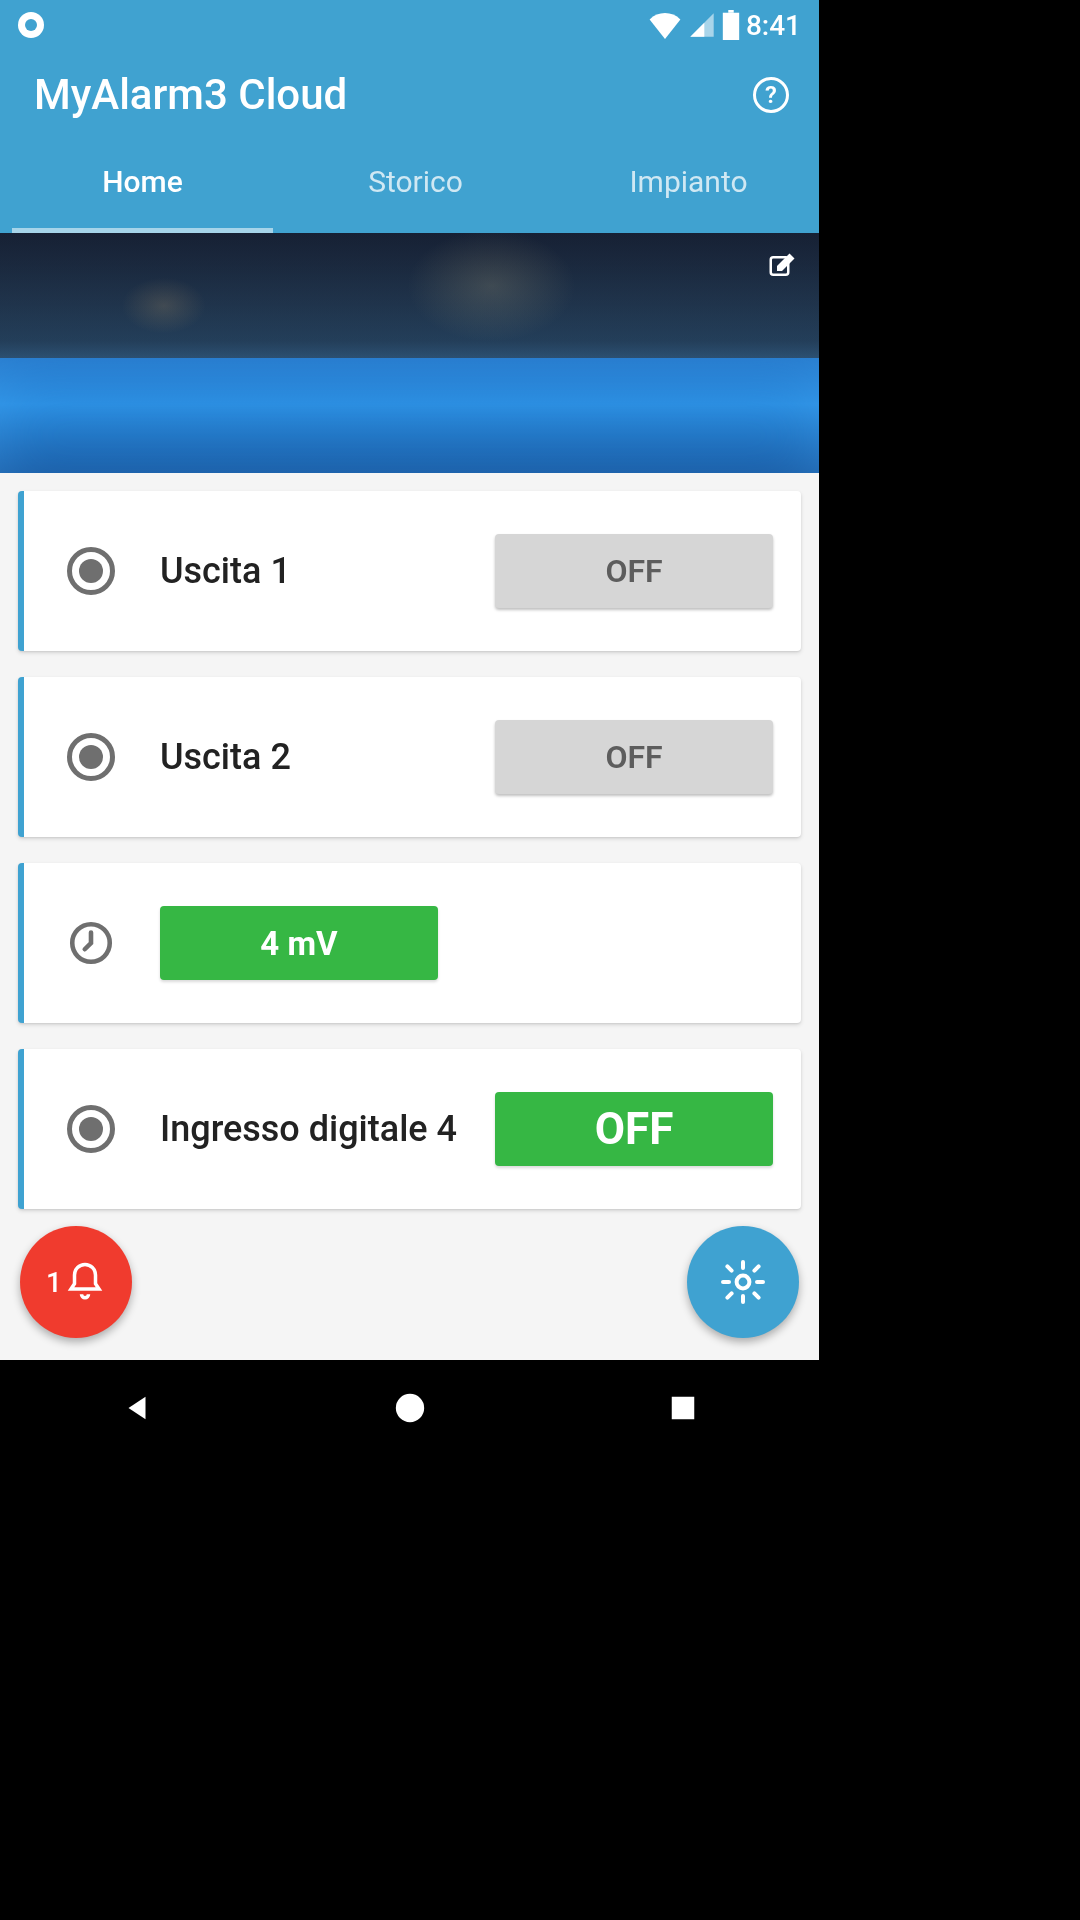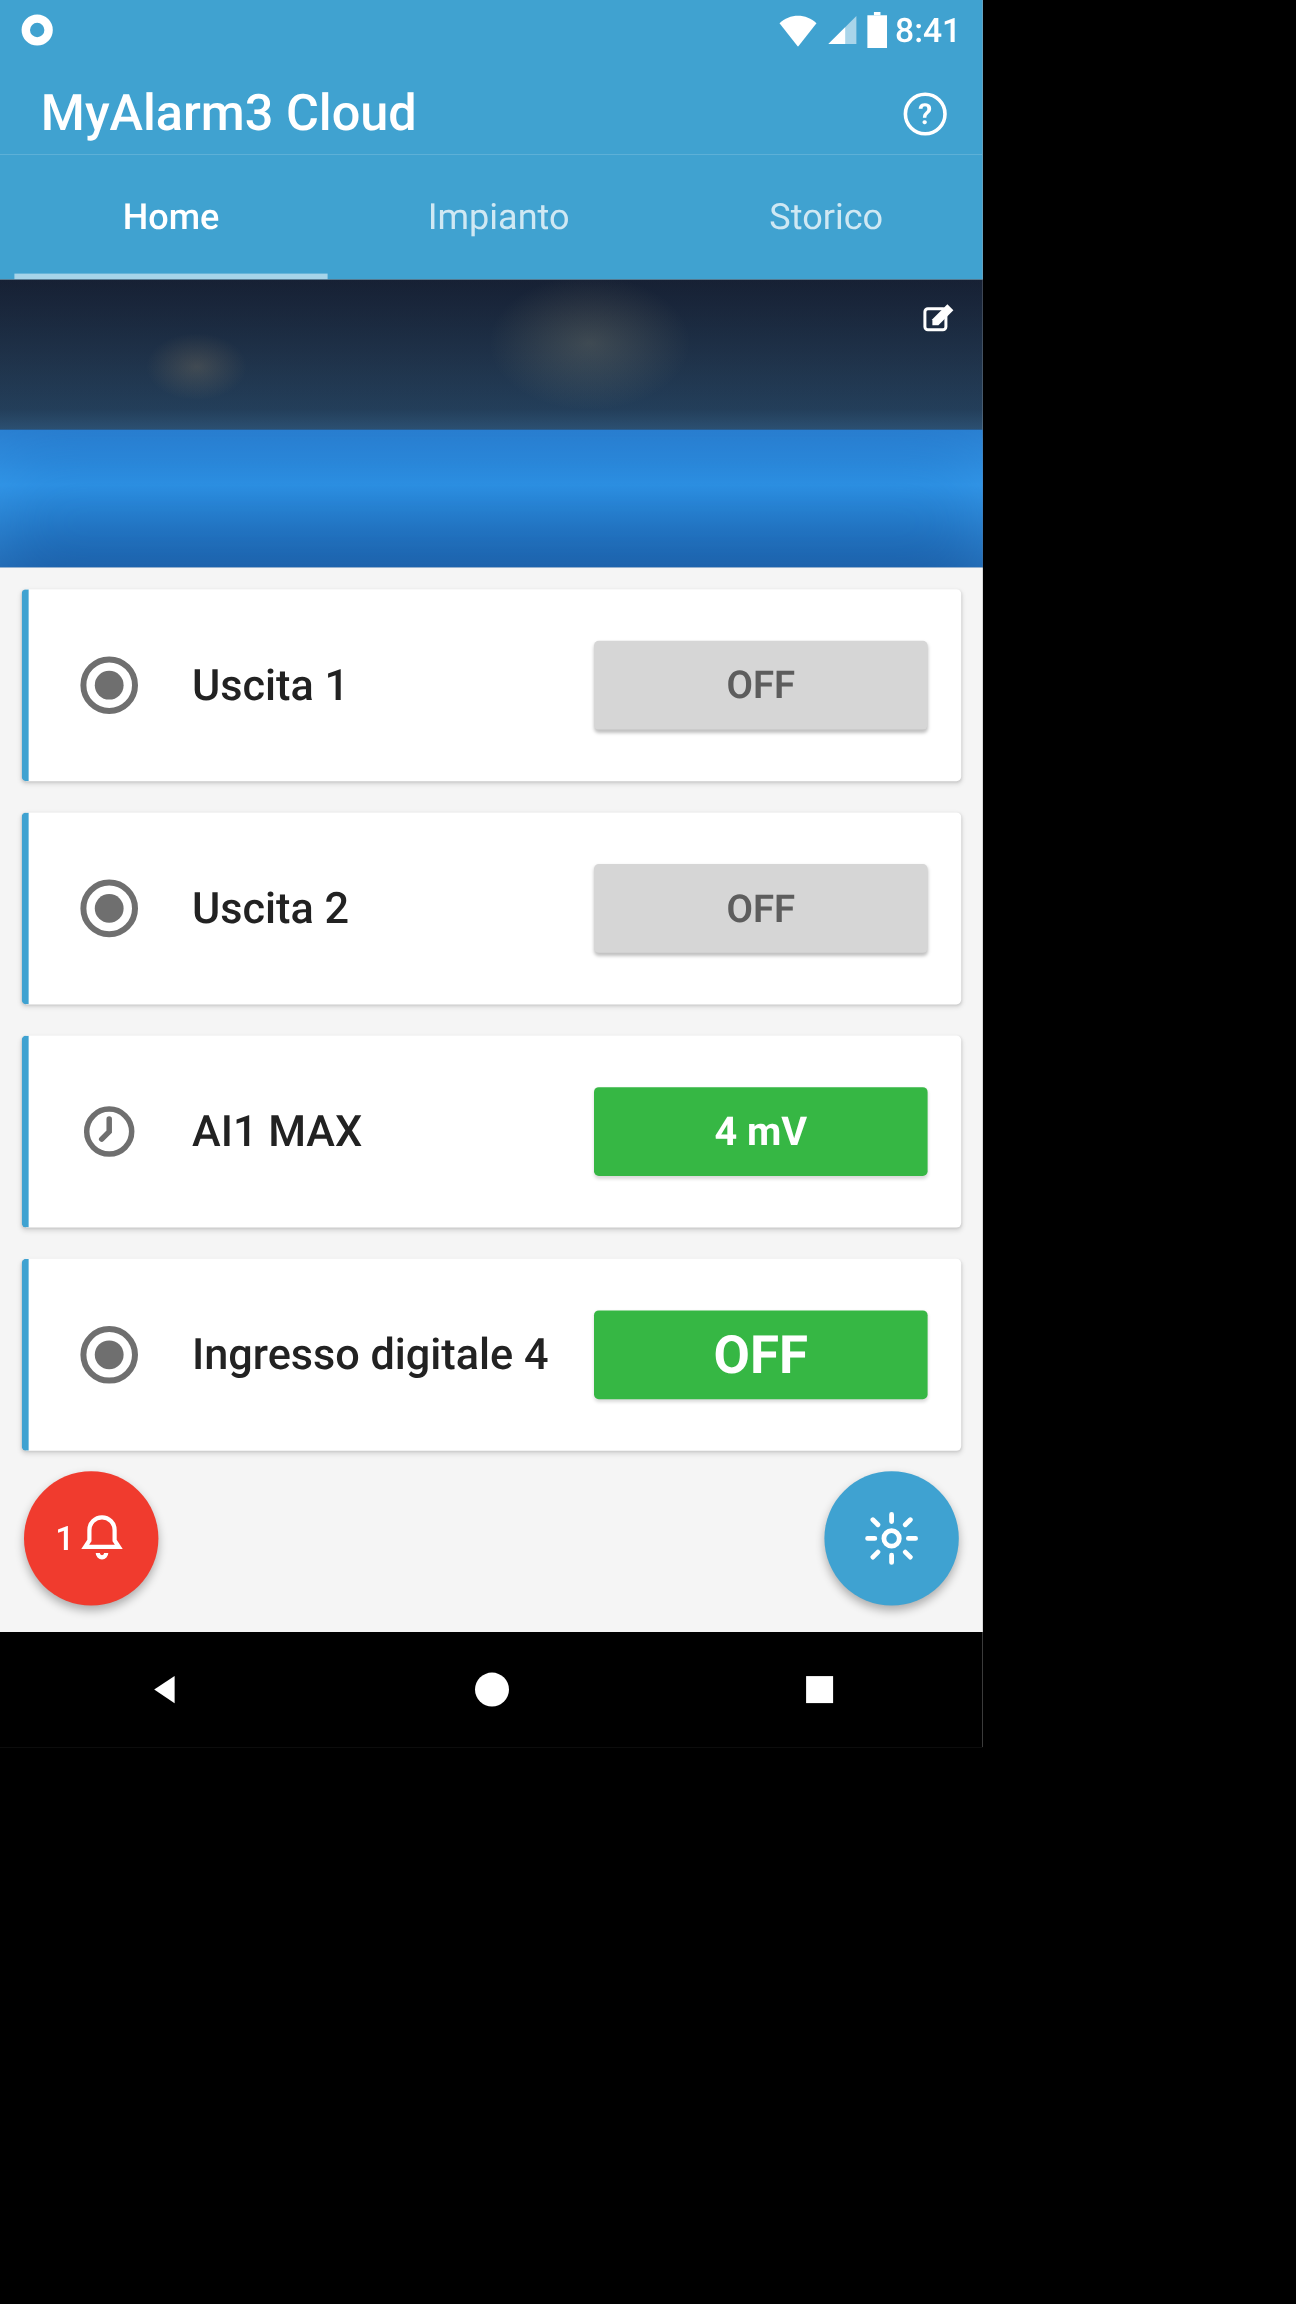--- a/index.html
+++ b/index.html
@@ -89,24 +89,24 @@
   <div class="app-bar">
     <div class="app-title">MyAlarm3 Cloud</div>
     <div class="help-icon">?</div>
   </div>
 
   <div class="tabs">
     <div class="tab active">
         <span>Home</span>
       </div>
     <div class="tab">
-        <span>Impianto</span>
+        <span>Storico</span>
       </div>
     <div class="tab">
-        <span>Storico</span>
+        <span>Impianto</span>
       </div>
   </div>
 
   <div class="hero">
     <div class="edit-icon">
       <svg width="30" height="30" viewBox="0 0 24 24" fill="none" stroke="#fff" stroke-width="2">
           <rect x="3" y="5" width="14" height="14" rx="2"></rect>
           <path d="M18 2 L22 6 L12 16 L8 16 L8 12 Z" fill="#fff" stroke="none"></path>
         </svg>
     </div>
@@ -134,21 +134,20 @@
       <div class="card-value val-off">OFF</div>
     </div>
 
     <div class="card">
       <div class="card-icon">
         <svg width="50" height="50" viewBox="0 0 24 24" fill="none" stroke="#6f6f6f" stroke-width="2.2">
             <circle cx="12" cy="12" r="9"></circle>
             <path d="M12 7 L12 12 L9 15" stroke-linecap="round"></path>
           </svg>
       </div>
-      <div class="card-label">AI1 MAX</div>
       <div class="card-value val-green">4 mV</div>
     </div>
 
 
     <div class="card" style="margin-bottom:0;">
       <div class="card-icon">
         <div class="circle-icon">
             <div class="circle-dot"></div>
           </div>
       </div>

